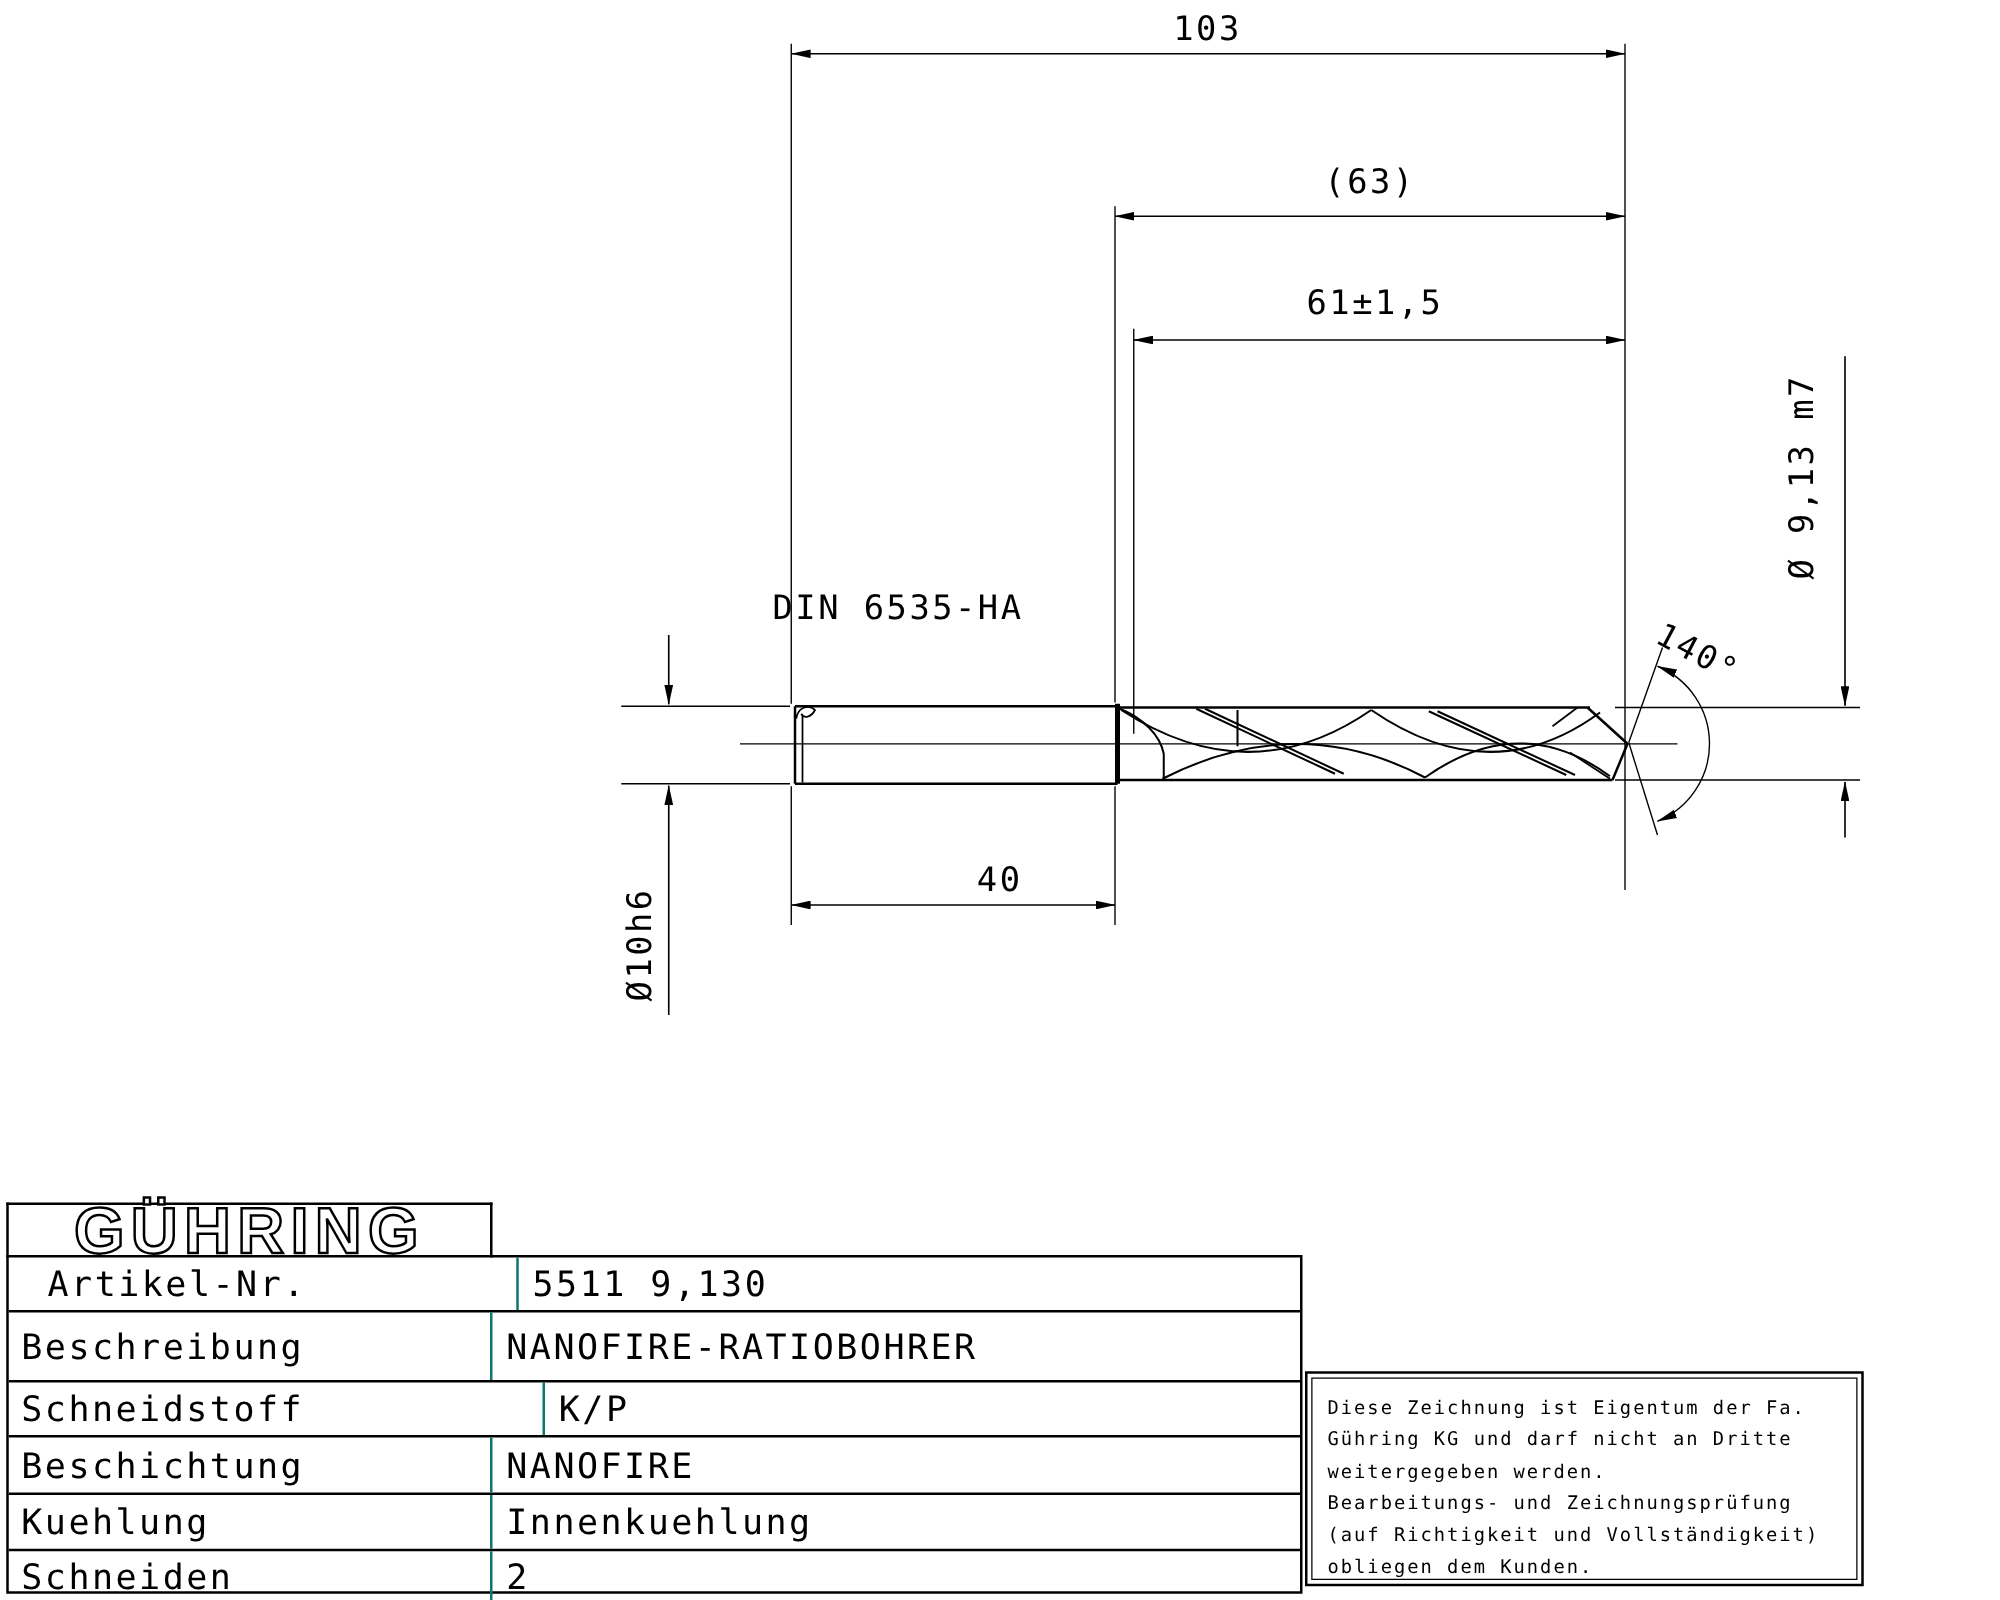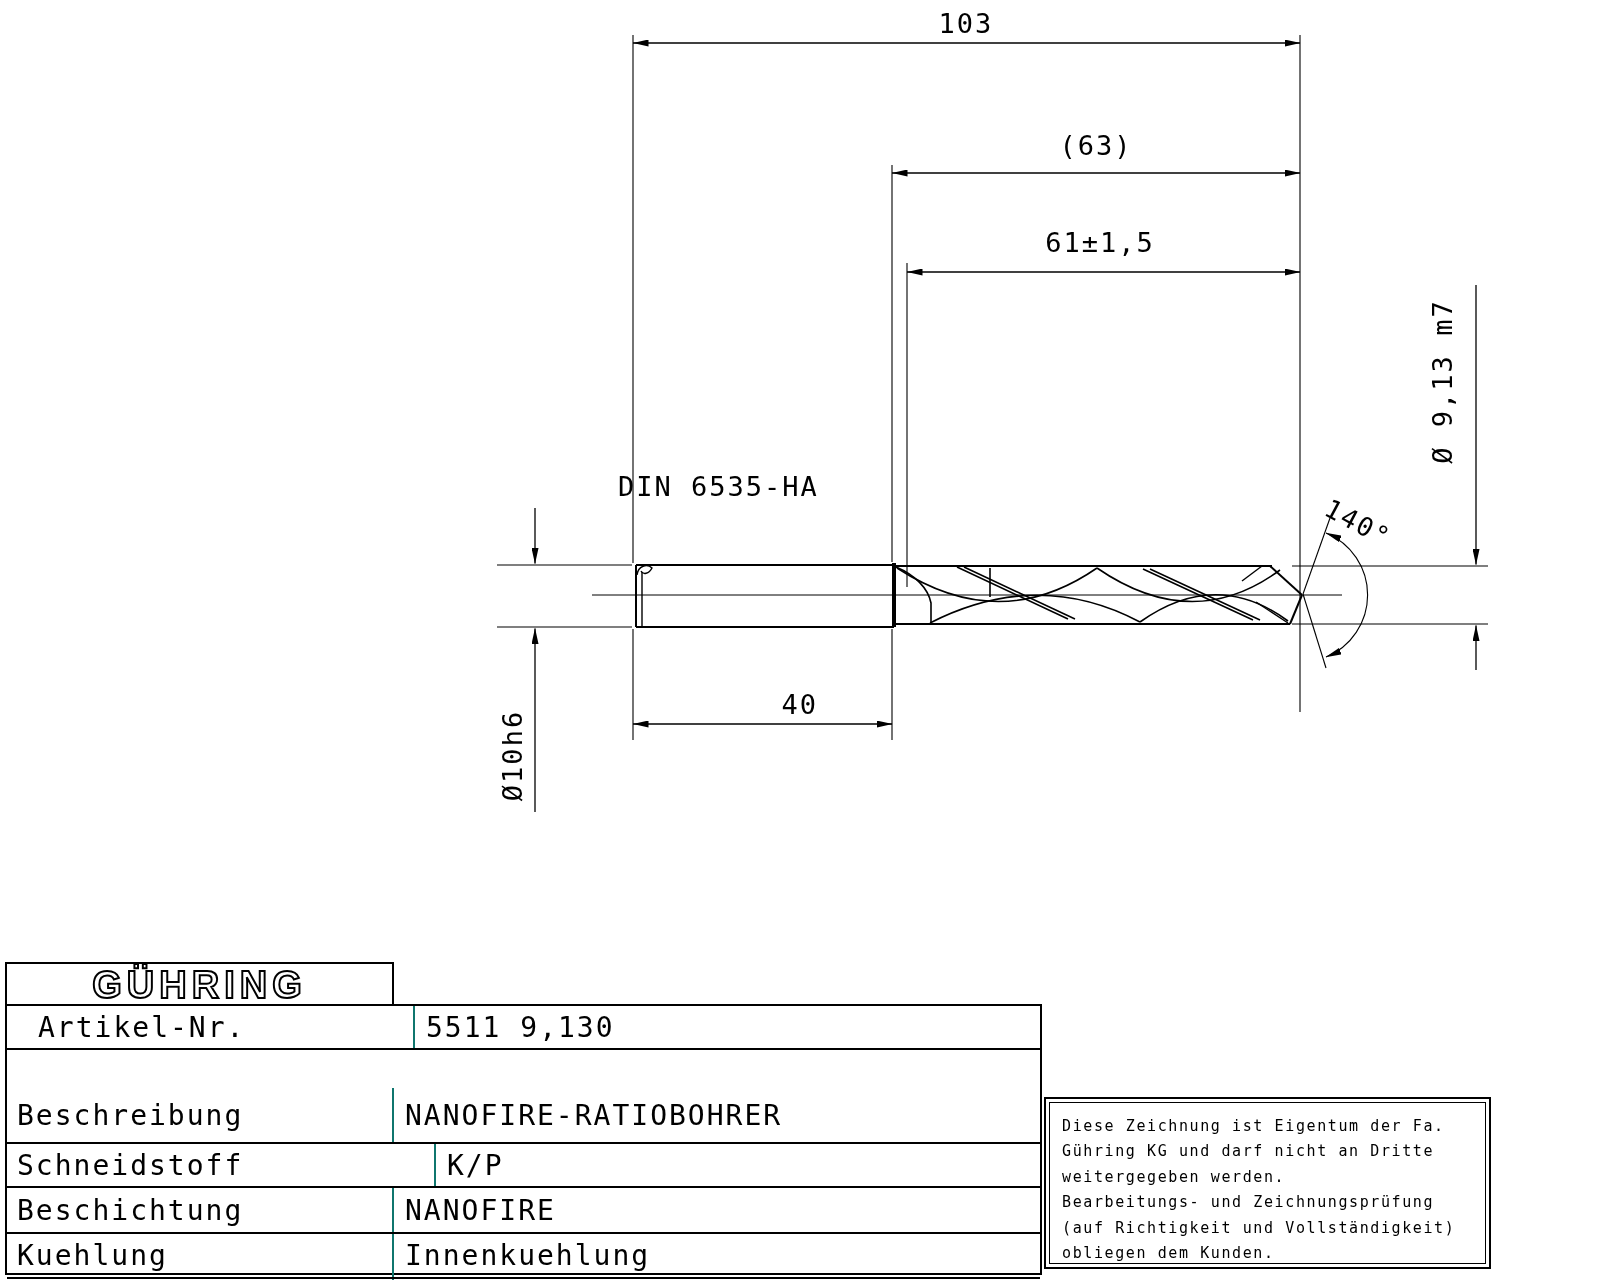--- a/index.html
+++ b/index.html
@@ -16,21 +16,21 @@
   .rot-ccw{transform:rotate(-90deg);}
   .rot-140{transform:rotate(28deg);}
   
   .logo-cell{
     position:absolute;left:5px;top:962px;width:389px;height:44px;
     border:2px solid #000;border-bottom:none;box-sizing:border-box;
     display:flex;align-items:center;justify-content:center;
   }
   .logo-text{
     font-family:"Liberation Sans","DejaVu Sans",sans-serif;
-    font-weight:700;font-size:38px;letter-spacing:5px;
+    font-weight:700;font-size:52px;letter-spacing:5px;
     color:#fff;-webkit-text-stroke:2px #000;text-stroke:2px #000;
   }
   .tbl{
     position:absolute;left:5px;top:1004px;width:1037px;height:271px;
     border:2px solid #000;box-sizing:border-box;
   }
   .t-row{display:flex;box-sizing:border-box;border-bottom:2px solid #000;}
   .t-row:last-child{border-bottom:none;}
   .t-label{
     width:385px;box-sizing:border-box;padding-left:10px;
@@ -152,21 +152,21 @@
 
   <div class="logo-cell">
     <span class="logo-text">GÜHRING</span>
   </div>
 
   <div class="tbl">
     <div class="t-row" style="height:44px;padding-left:21px;">
       <div class="t-label">Artikel-Nr.</div>
       <div class="t-value">5511 9,130</div>
     </div>
-    <div class="t-row" style="height:56px;margin-top:38px;">
+    <div class="t-row" style="height:56px;">
       <div class="t-label">Beschreibung</div>
       <div class="t-value">NANOFIRE-RATIOBOHRER</div>
     </div>
     <div class="t-row" style="height:44px;gap:42px;">
       <div class="t-label">Schneidstoff</div>
       <div class="t-value">K/P</div>
     </div>
     <div class="t-row" style="height:46px;">
       <div class="t-label">Beschichtung</div>
       <div class="t-value">NANOFIRE</div>

